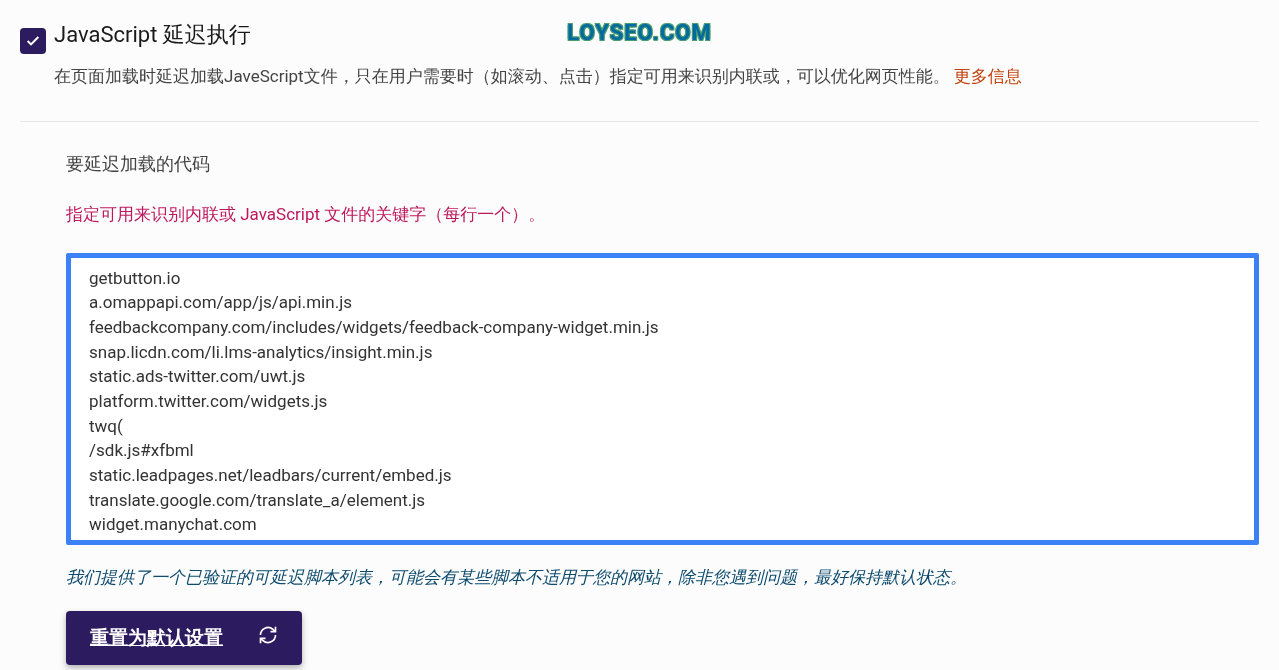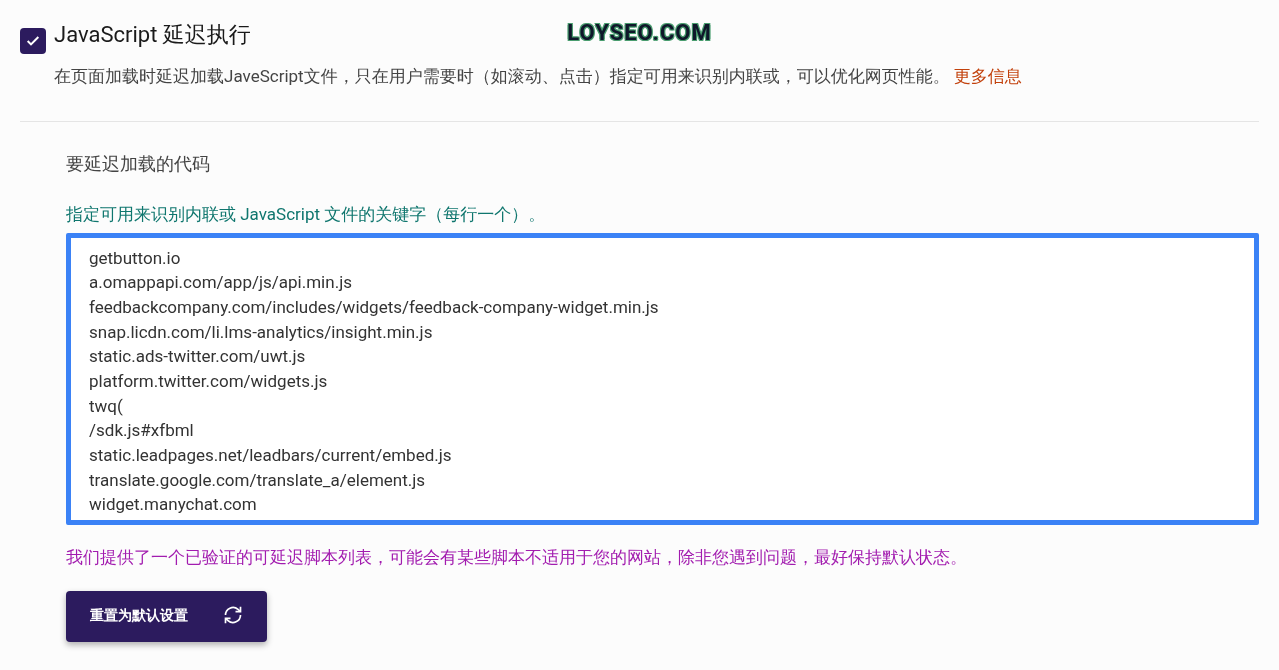--- a/index.html
+++ b/index.html
@@ -17,21 +17,21 @@
     }
     
     .watermark {
       position: absolute;
       top: 20px;
       left: 50%;
       transform: translateX(-50%);
       font-size: 22px;
       font-weight: bold;
       letter-spacing: 1px;
-      color: #0f172a;
+      color: #0369a1;
       text-shadow: 
         -1px -1px 0 #4a9d6f,
         1px -1px 0 #4a9d6f,
         -1px 1px 0 #4a9d6f,
         1px 1px 0 #4a9d6f;
       z-index: 100;
       pointer-events: none;
     }
     
     .container {
@@ -98,22 +98,22 @@
     }
     
     .section-title {
       font-size: 18px;
       color: #444;
       margin-bottom: 24px;
     }
     
     .section-description {
       font-size: 17px;
-      color: #0f766e;
-      margin-bottom: 4px;
+      color: #be185d;
+      margin-bottom: 24px;
       line-height: 1.7;
     }
     
     .textarea-wrapper {
       position: relative;
       margin-bottom: 15px;
     }
     
     .code-textarea {
       width: 100%;
@@ -125,38 +125,40 @@
       font-size: 17px;
       color: #333;
       line-height: 1.45;
       resize: none;
       overflow-y: scroll;
       border-radius: 2px;
     }
     
     .info-text {
       font-size: 17px;
-      color: #a21caf;
+      color: #0c4a6e;
       margin-bottom: 20px;
       line-height: 1.6;
+      font-style: italic;
     }
     
     .reset-button {
       display: inline-flex;
       align-items: center;
       gap: 35px;
       background: #2c1b5e;
       color: white;
       border: none;
       padding: 14px 24px;
-      font-size: 14px;
+      font-size: 19px;
       font-weight: bold;
       border-radius: 4px;
       cursor: pointer;
       box-shadow: 0 3px 6px rgba(0,0,0,0.3);
+      text-decoration: underline;
     }
     
     .reset-icon svg {
       width: 20px;
       height: 20px;
       stroke: white;
       stroke-width: 2;
       fill: none;
     }
   </style>

